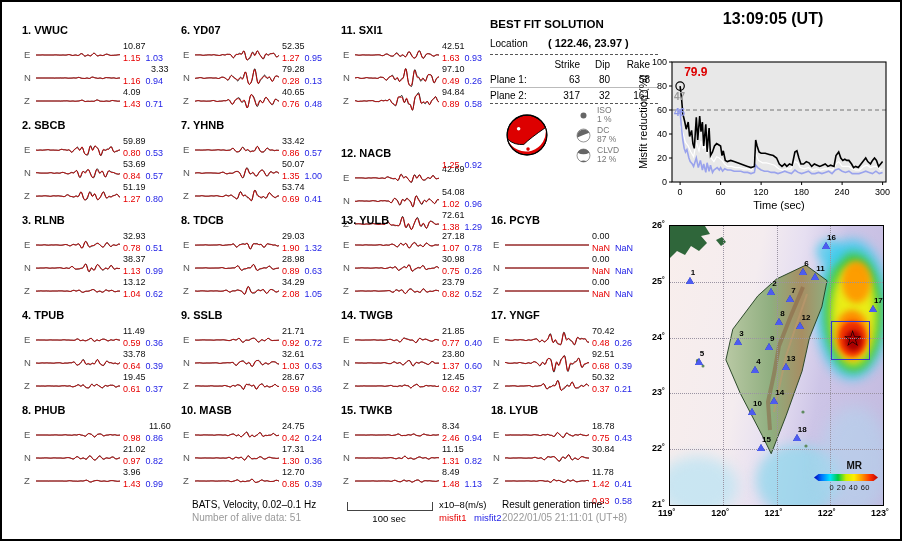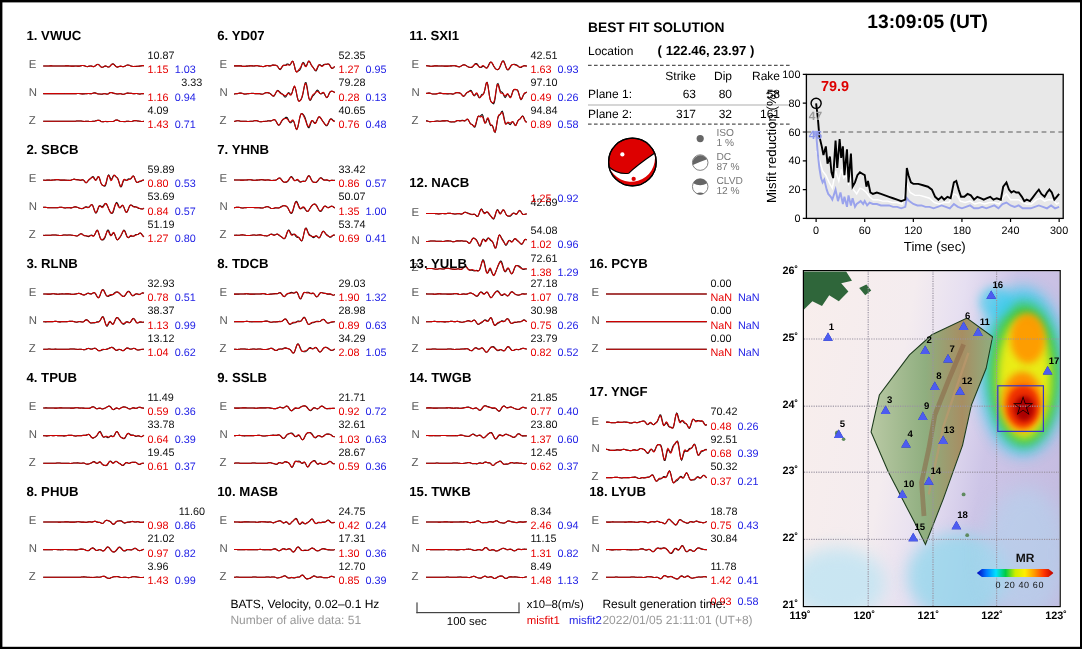--- a/index.html
+++ b/index.html
@@ -448,21 +448,21 @@
         <div class="amp" style="top: 40px;">0.00</div>
         <div class="mfs" style="top: 52px;"><span class="m1">NaN</span><span class="m2">NaN</span></div>
         <div class="chlab" style="top: 71px;">Z</div>
         <svg class="wv" width="84" height="26" style="top: 64px;">
           <polyline points="0.0,13.0 0.6,13.0 1.2,13.0 1.8,13.0 2.4,13.0 3.0,13.0 3.6,13.0 4.2,13.0 4.8,13.0 5.4,13.0 6.0,13.0 6.6,13.0 7.2,13.0 7.8,13.0 8.4,13.0 9.0,13.0 9.6,13.0 10.2,13.0 10.8,13.0 11.4,13.0 12.0,13.0 12.6,13.0 13.2,13.0 13.8,13.0 14.4,13.0 15.0,13.0 15.6,13.0 16.2,13.0 16.8,13.0 17.4,13.0 18.0,13.0 18.6,13.0 19.2,13.0 19.8,13.0 20.4,13.0 21.0,13.0 21.6,13.0 22.2,13.0 22.8,13.0 23.4,13.0 24.0,13.0 24.6,13.0 25.2,13.0 25.8,13.0 26.4,13.0 27.0,13.0 27.6,13.0 28.2,13.0 28.8,13.0 29.4,13.0 30.0,13.0 30.6,13.0 31.2,13.0 31.8,13.0 32.4,13.0 33.0,13.0 33.6,13.0 34.2,13.0 34.8,13.0 35.4,13.0 36.0,13.0 36.6,13.0 37.2,13.0 37.8,13.0 38.4,13.0 39.0,13.0 39.6,13.0 40.2,13.0 40.8,13.0 41.4,13.0 42.0,13.0 42.6,13.0 43.2,13.0 43.8,13.0 44.4,13.0 45.0,13.0 45.6,13.0 46.2,13.0 46.8,13.0 47.4,13.0 48.0,13.0 48.6,13.0 49.2,13.0 49.8,13.0 50.4,13.0 51.0,13.0 51.6,13.0 52.2,13.0 52.8,13.0 53.4,13.0 54.0,13.0 54.6,13.0 55.2,13.0 55.8,13.0 56.4,13.0 57.0,13.0 57.6,13.0 58.2,13.0 58.8,13.0 59.4,13.0 60.0,13.0 60.6,13.0 61.2,13.0 61.8,13.0 62.4,13.0 63.0,13.0 63.6,13.0 64.2,13.0 64.8,13.0 65.4,13.0 66.0,13.0 66.6,13.0 67.2,13.0 67.8,13.0 68.4,13.0 69.0,13.0 69.6,13.0 70.2,13.0 70.8,13.0 71.4,13.0 72.0,13.0 72.6,13.0 73.2,13.0 73.8,13.0 74.4,13.0 75.0,13.0 75.6,13.0 76.2,13.0 76.8,13.0 77.4,13.0 78.0,13.0 78.6,13.0 79.2,13.0 79.8,13.0 80.4,13.0 81.0,13.0 81.6,13.0 82.2,13.0 82.8,13.0 83.4,13.0 84.0,13.0" fill="none" stroke="#111111" stroke-width="0.9"></polyline>
           <polyline points="0.0,13.0 0.6,13.0 1.2,13.0 1.8,13.0 2.4,13.0 3.0,13.0 3.6,13.0 4.2,13.0 4.8,13.0 5.4,13.0 6.0,13.0 6.6,13.0 7.2,13.0 7.8,13.0 8.4,13.0 9.0,13.0 9.6,13.0 10.2,13.0 10.8,13.0 11.4,13.0 12.0,13.0 12.6,13.0 13.2,13.0 13.8,13.0 14.4,13.0 15.0,13.0 15.6,13.0 16.2,13.0 16.8,13.0 17.4,13.0 18.0,13.0 18.6,13.0 19.2,13.0 19.8,13.0 20.4,13.0 21.0,13.0 21.6,13.0 22.2,13.0 22.8,13.0 23.4,13.0 24.0,13.0 24.6,13.0 25.2,13.0 25.8,13.0 26.4,13.0 27.0,13.0 27.6,13.0 28.2,13.0 28.8,13.0 29.4,13.0 30.0,13.0 30.6,13.0 31.2,13.0 31.8,13.0 32.4,13.0 33.0,13.0 33.6,13.0 34.2,13.0 34.8,13.0 35.4,13.0 36.0,13.0 36.6,13.0 37.2,13.0 37.8,13.0 38.4,13.0 39.0,13.0 39.6,13.0 40.2,13.0 40.8,13.0 41.4,13.0 42.0,13.0 42.6,13.0 43.2,13.0 43.8,13.0 44.4,13.0 45.0,13.0 45.6,13.0 46.2,13.0 46.8,13.0 47.4,13.0 48.0,13.0 48.6,13.0 49.2,13.0 49.8,13.0 50.4,13.0 51.0,13.0 51.6,13.0 52.2,13.0 52.8,13.0 53.4,13.0 54.0,13.0 54.6,13.0 55.2,13.0 55.8,13.0 56.4,13.0 57.0,13.0 57.6,13.0 58.2,13.0 58.8,13.0 59.4,13.0 60.0,13.0 60.6,13.0 61.2,13.0 61.8,13.0 62.4,13.0 63.0,13.0 63.6,13.0 64.2,13.0 64.8,13.0 65.4,13.0 66.0,13.0 66.6,13.0 67.2,13.0 67.8,13.0 68.4,13.0 69.0,13.0 69.6,13.0 70.2,13.0 70.8,13.0 71.4,13.0 72.0,13.0 72.6,13.0 73.2,13.0 73.8,13.0 74.4,13.0 75.0,13.0 75.6,13.0 76.2,13.0 76.8,13.0 77.4,13.0 78.0,13.0 78.6,13.0 79.2,13.0 79.8,13.0 80.4,13.0 81.0,13.0 81.6,13.0 82.2,13.0 82.8,13.0 83.4,13.0 84.0,13.0" fill="none" stroke="#cc0000" stroke-width="0.9"></polyline>
         </svg>
         <div class="amp" style="top: 63px;">0.00</div>
         <div class="mfs" style="top: 75px;"><span class="m1">NaN</span><span class="m2">NaN</span></div>
       </div>
-      <div class="sblock" style="left: 487px; top: 307px; margin-top: 12px;">
+      <div class="sblock" style="left: 487px; top: 307px;">
         <div class="shead">17.  YNGF</div>
         <div class="chlab" style="top: 25px;">E</div>
         <svg class="wv" width="84" height="26" style="top: 18px;">
           <polyline points="0.0,12.9 0.6,12.8 1.2,12.8 1.8,12.8 2.4,12.9 3.0,13.0 3.6,13.1 4.2,13.2 4.8,13.2 5.4,13.3 6.0,13.3 6.6,13.3 7.2,13.3 7.8,13.3 8.4,13.1 9.0,13.0 9.6,12.8 10.2,12.8 10.8,12.8 11.4,12.9 12.0,13.0 12.6,13.0 13.2,12.9 13.8,12.8 14.4,12.7 15.0,12.7 15.6,12.7 16.2,12.8 16.8,12.8 17.4,12.9 18.0,12.9 18.6,13.0 19.2,13.2 19.8,13.4 20.4,13.5 21.0,13.6 21.6,13.5 22.2,13.3 22.8,13.1 23.4,12.9 24.0,12.9 24.6,13.0 25.2,13.1 25.8,13.2 26.4,13.1 27.0,12.9 27.6,12.7 28.2,12.5 28.8,12.4 29.4,12.3 30.0,12.1 30.6,11.9 31.2,11.8 31.8,11.9 32.4,12.3 33.0,13.0 33.6,13.9 34.2,14.6 34.8,14.9 35.4,14.6 36.0,14.0 36.6,13.5 37.2,13.4 37.8,13.7 38.4,14.3 39.0,14.7 39.6,14.8 40.2,14.4 40.8,13.9 41.4,13.4 42.0,13.1 42.6,12.5 43.2,11.4 43.8,9.8 44.4,8.0 45.0,6.8 45.6,6.9 46.2,8.5 46.8,11.1 47.4,13.7 48.0,15.3 48.6,15.4 49.2,14.6 49.8,13.7 50.4,13.5 51.0,14.2 51.6,15.3 52.2,16.4 52.8,16.8 53.4,16.9 54.0,16.9 54.6,17.2 55.2,17.7 55.8,17.7 56.4,16.4 57.0,13.7 57.6,10.1 58.2,6.9 58.8,5.2 59.4,5.6 60.0,7.5 60.6,9.9 61.2,11.7 61.8,12.4 62.4,12.1 63.0,11.7 63.6,11.6 64.2,12.2 64.8,13.0 65.4,13.6 66.0,13.9 66.6,14.0 67.2,14.4 67.8,15.4 68.4,16.6 69.0,17.7 69.6,17.9 70.2,16.9 70.8,15.1 71.4,12.9 72.0,11.2 72.6,10.4 73.2,10.5 73.8,11.1 74.4,11.6 75.0,11.8 75.6,11.6 76.2,11.4 76.8,11.4 77.4,11.6 78.0,11.9 78.6,12.1 79.2,12.0 79.8,11.8 80.4,12.0 81.0,12.6 81.6,13.6 82.2,14.6 82.8,15.3 83.4,15.3 84.0,14.8" fill="none" stroke="#111111" stroke-width="0.9"></polyline>
           <polyline points="0.0,12.9 0.6,12.8 1.2,12.8 1.8,12.8 2.4,12.9 3.0,13.0 3.6,13.1 4.2,13.2 4.8,13.2 5.4,13.3 6.0,13.3 6.6,13.3 7.2,13.3 7.8,13.2 8.4,13.1 9.0,12.9 9.6,12.8 10.2,12.8 10.8,12.9 11.4,13.0 12.0,13.0 12.6,13.0 13.2,13.0 13.8,12.9 14.4,12.8 15.0,12.7 15.6,12.7 16.2,12.8 16.8,12.8 17.4,12.9 18.0,13.0 18.6,13.1 19.2,13.2 19.8,13.4 20.4,13.5 21.0,13.5 21.6,13.4 22.2,13.2 22.8,13.0 23.4,12.9 24.0,12.9 24.6,13.0 25.2,13.2 25.8,13.3 26.4,13.2 27.0,13.0 27.6,12.8 28.2,12.5 28.8,12.4 29.4,12.2 30.0,12.1 30.6,12.0 31.2,11.9 31.8,12.1 32.4,12.5 33.0,13.2 33.6,14.0 34.2,14.6 34.8,14.7 35.4,14.3 36.0,13.6 36.6,13.1 37.2,13.0 37.8,13.4 38.4,14.1 39.0,14.7 39.6,14.9 40.2,14.7 40.8,14.2 41.4,13.7 42.0,13.0 42.6,12.2 43.2,11.1 43.8,9.6 44.4,8.1 45.0,7.4 45.6,7.8 46.2,9.6 46.8,12.1 47.4,14.4 48.0,15.6 48.6,15.4 49.2,14.3 49.8,13.0 50.4,12.6 51.0,13.1 51.6,14.3 52.2,15.6 52.8,16.5 53.4,17.0 54.0,17.3 54.6,17.6 55.2,17.8 55.8,17.3 56.4,15.6 57.0,12.9 57.6,9.5 58.2,6.8 58.8,5.7 59.4,6.5 60.0,8.7 60.6,11.1 61.2,12.8 61.8,13.3 62.4,12.7 63.0,11.9 63.6,11.4 64.2,11.6 64.8,12.2 65.4,12.8 66.0,13.4 66.6,13.9 67.2,14.6 67.8,15.6 68.4,16.8 69.0,17.5 69.6,17.5 70.2,16.3 70.8,14.4 71.4,12.4 72.0,10.9 72.6,10.3 73.2,10.6 73.8,11.4 74.4,12.1 75.0,12.5 75.6,12.3 76.2,12.0 76.8,11.7 77.4,11.7 78.0,11.7 78.6,11.7 79.2,11.7 79.8,11.7 80.4,12.0 81.0,12.8 81.6,13.8 82.2,14.7 82.8,15.2 83.4,15.1 84.0,14.6" fill="none" stroke="#cc0000" stroke-width="0.9"></polyline>
         </svg>
         <div class="amp" style="top: 17px;">70.42</div>
         <div class="mfs" style="top: 29px;"><span class="m1">0.48</span><span class="m2">0.26</span></div>
         <div class="chlab" style="top: 48px;">N</div>
         <svg class="wv" width="84" height="26" style="top: 41px;">

